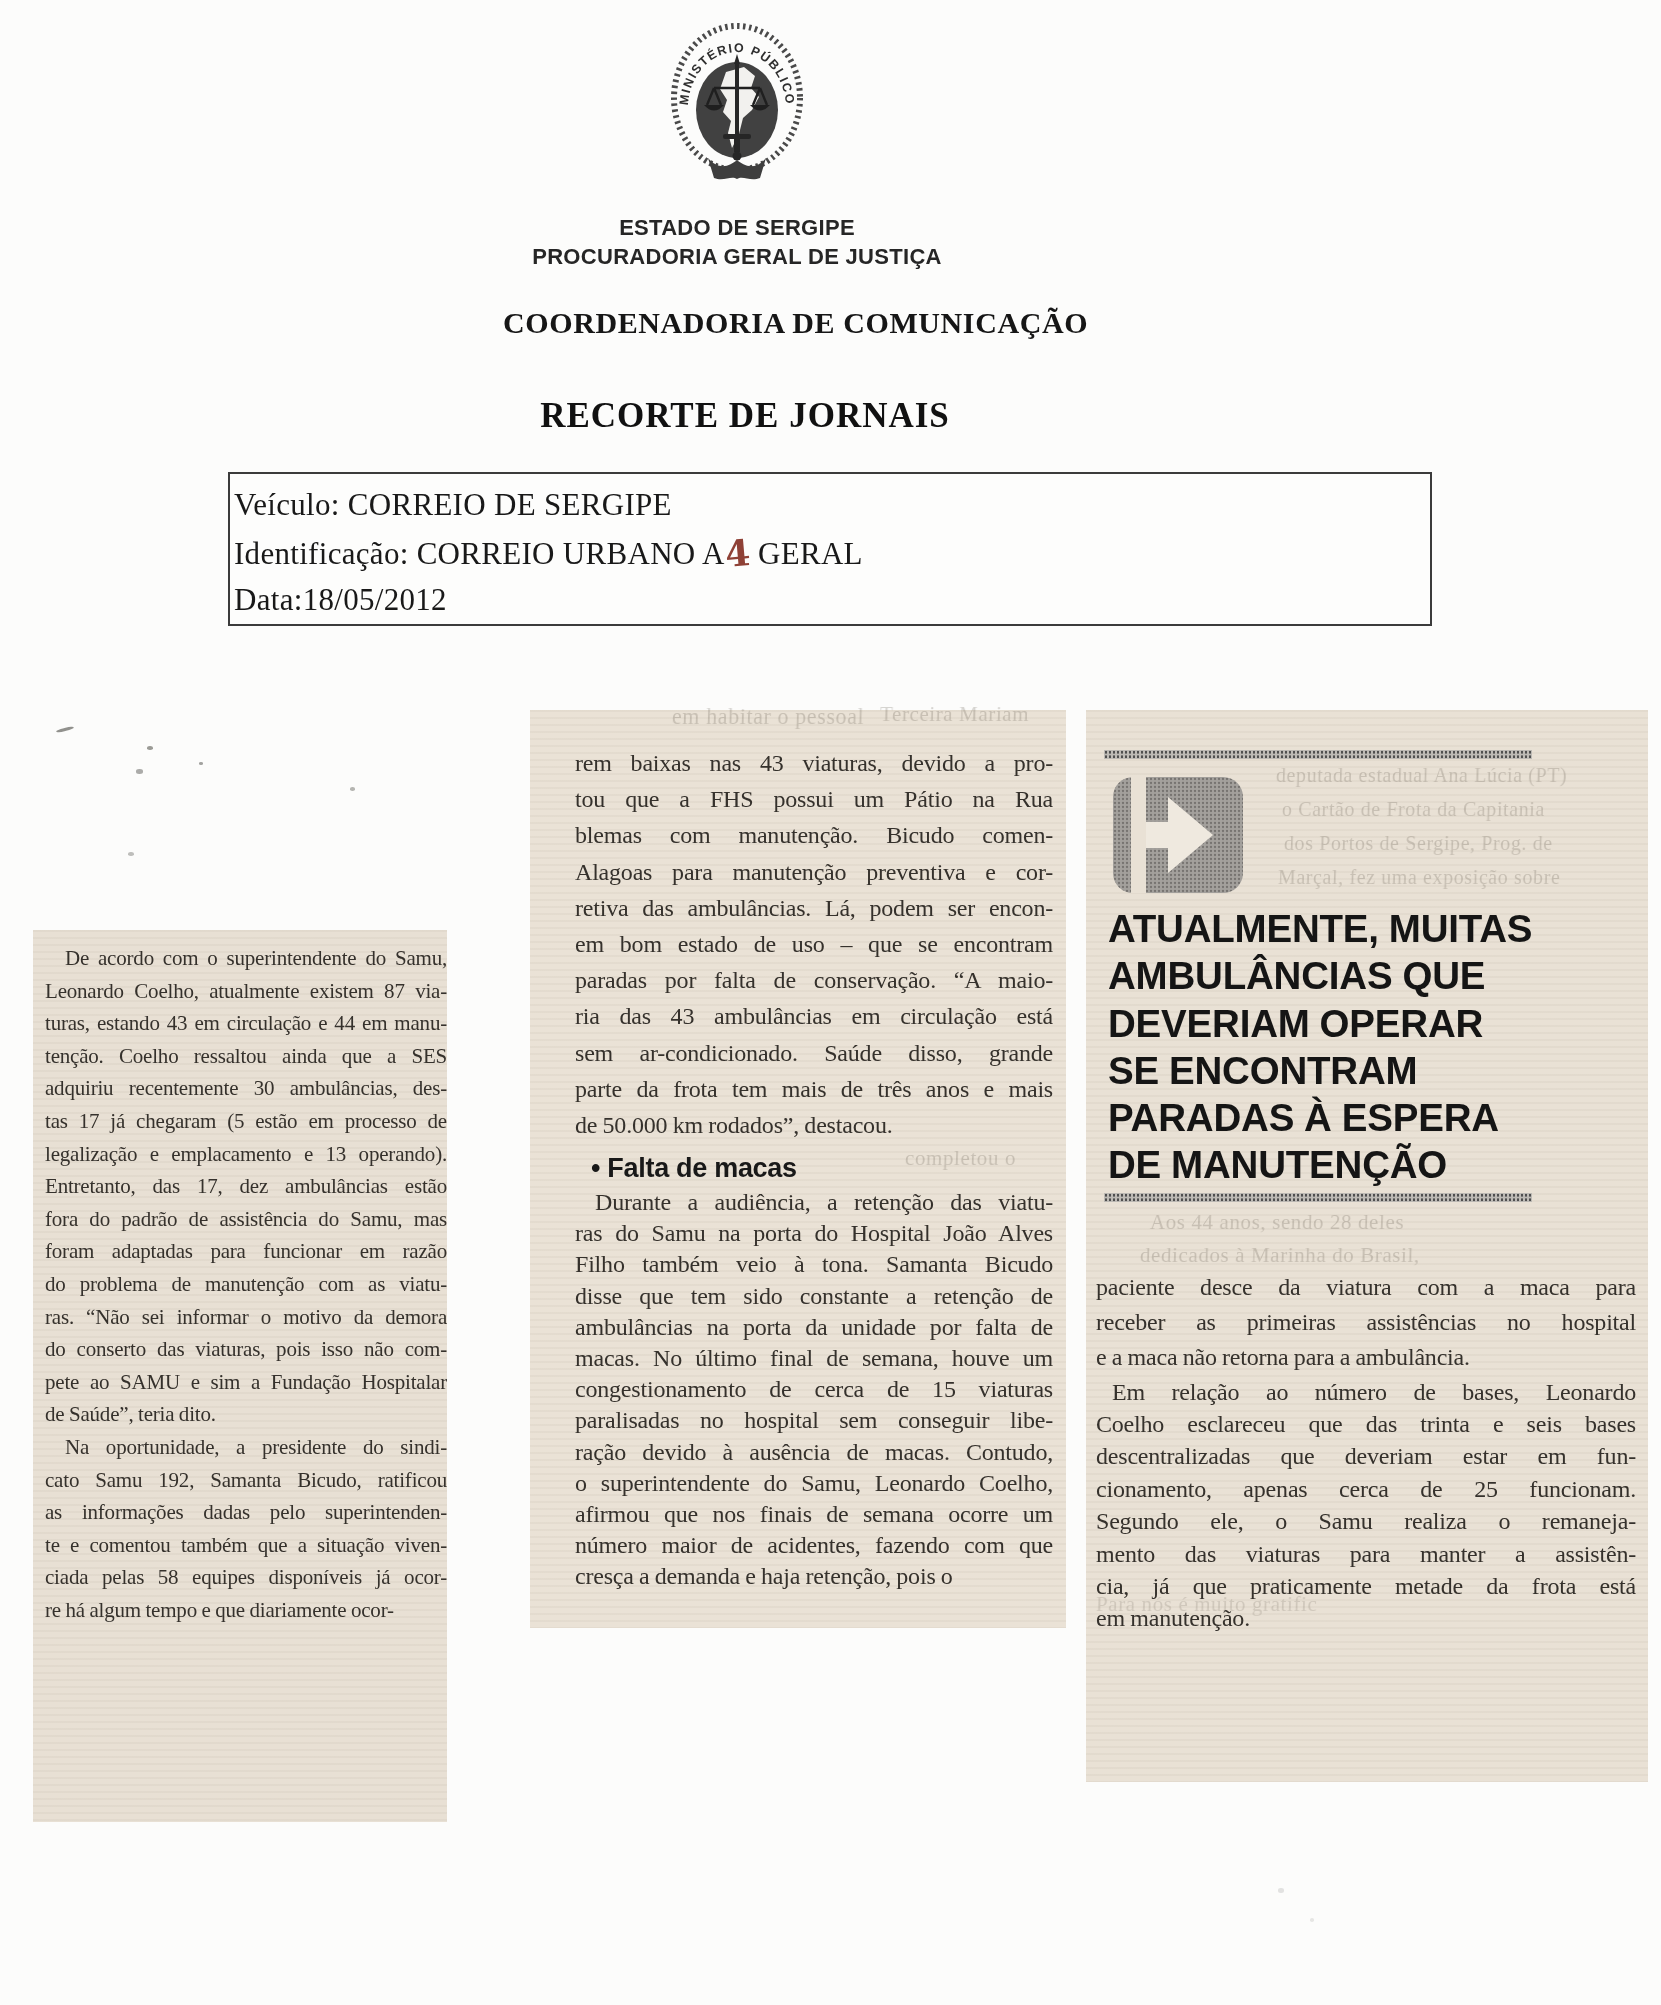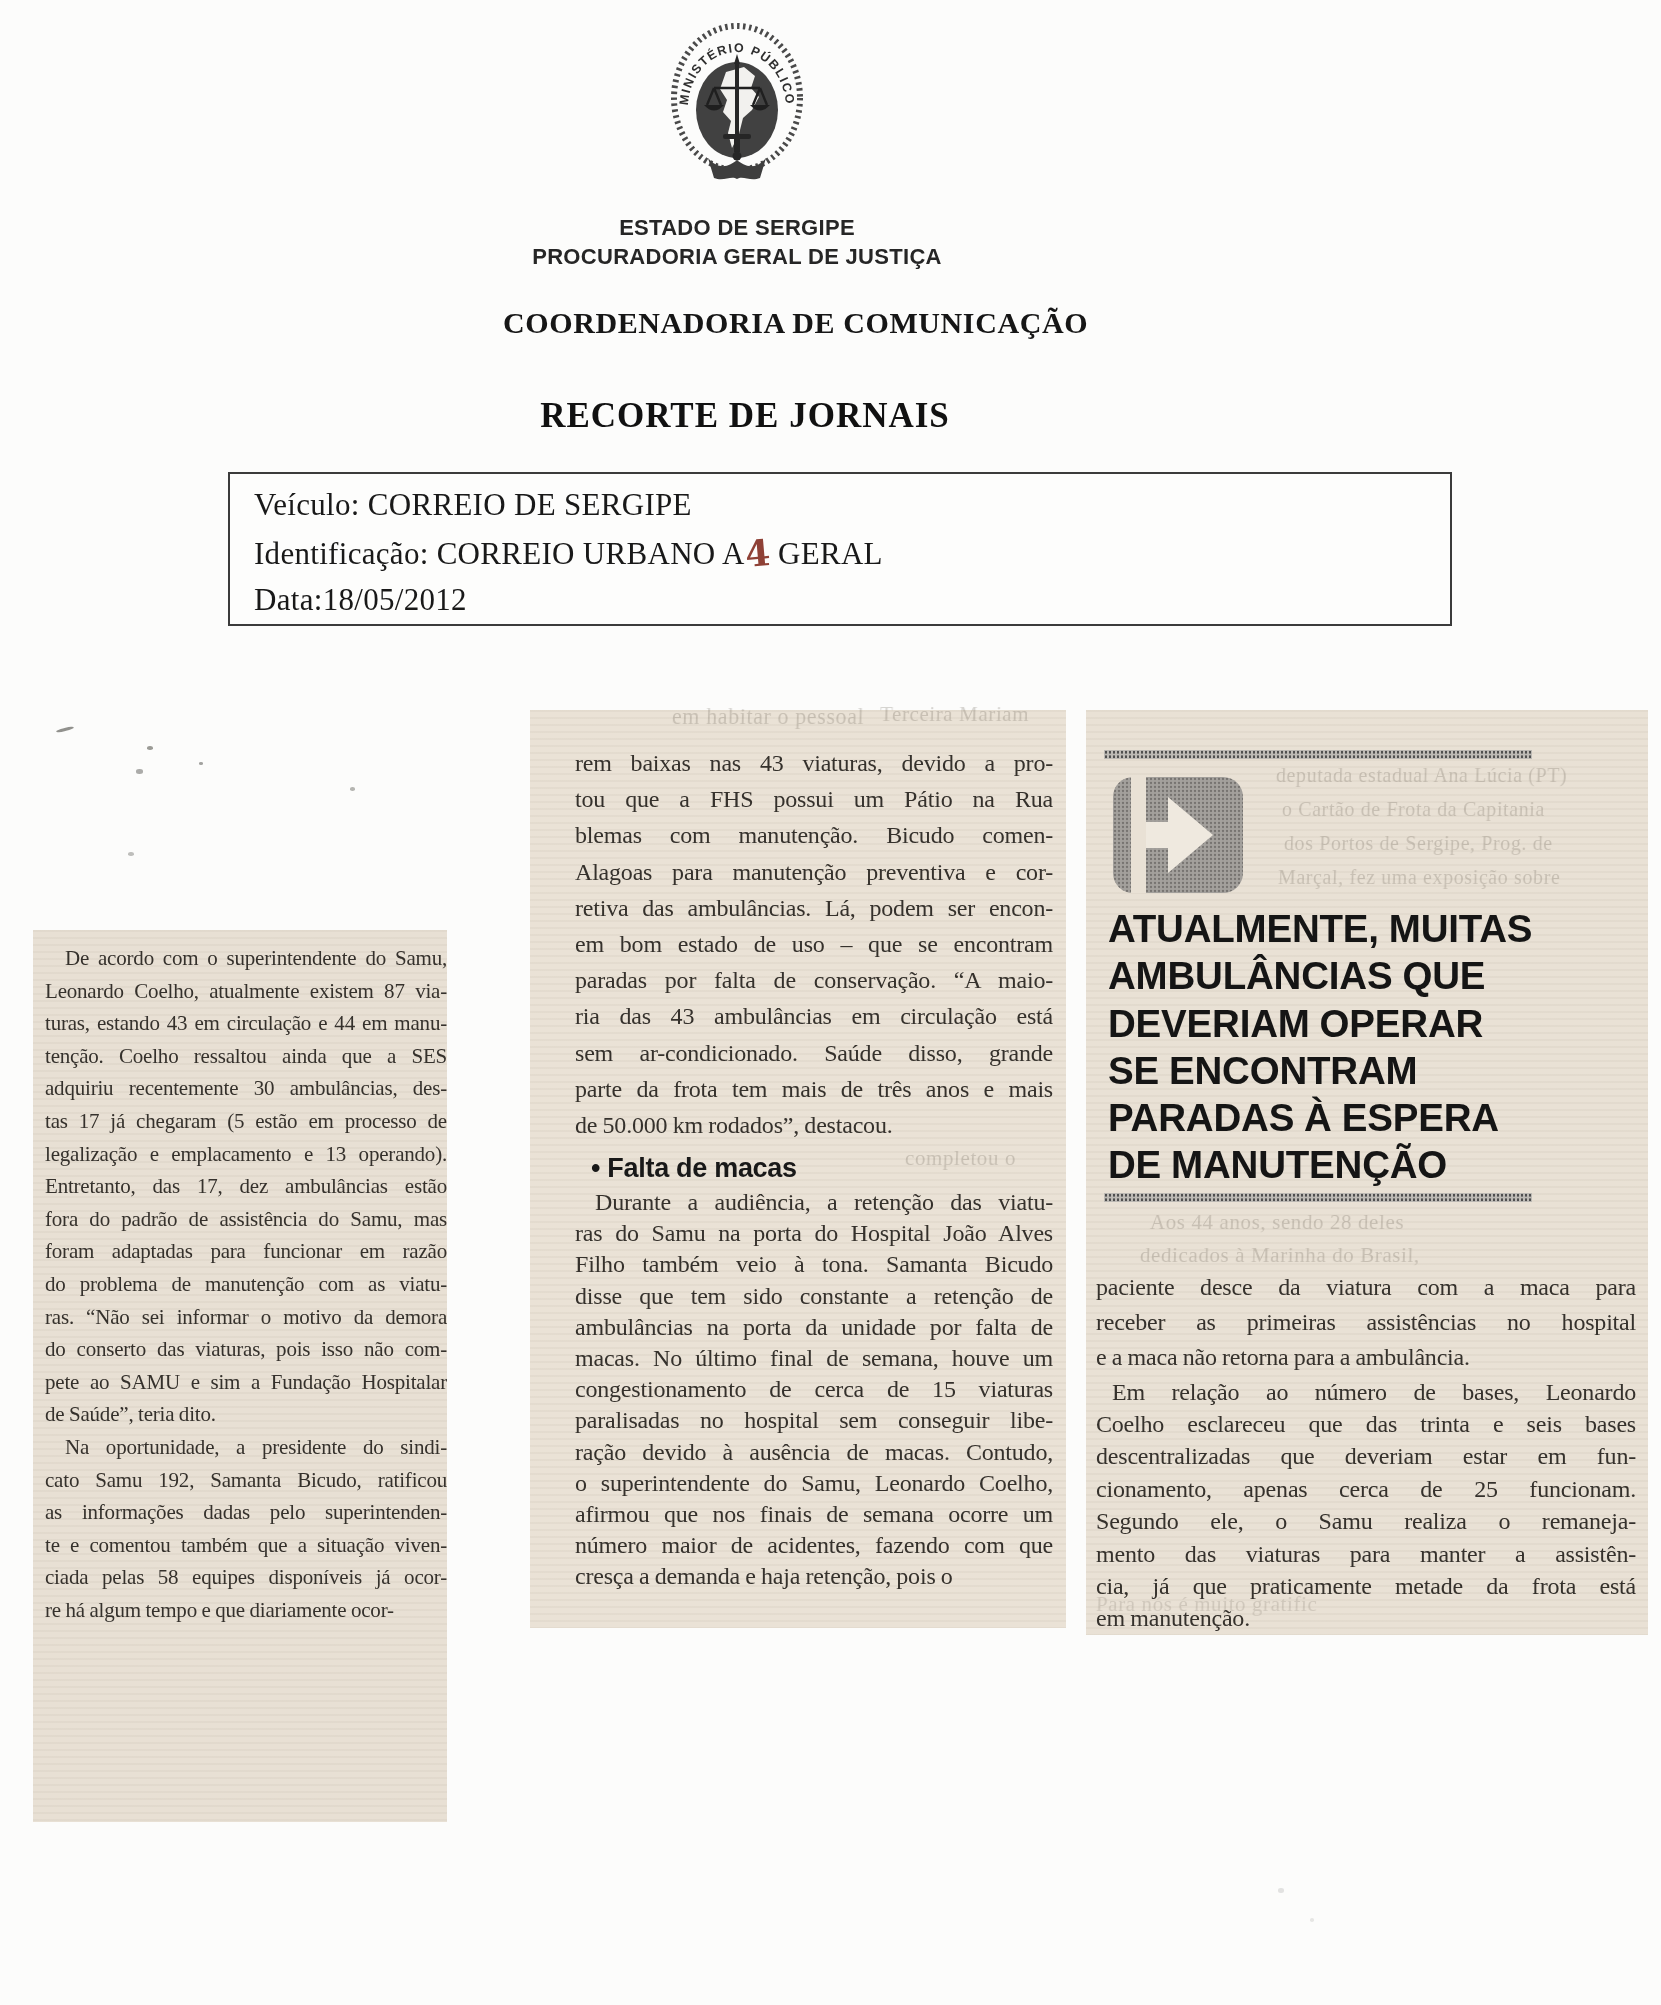--- a/index.html
+++ b/index.html
@@ -12,32 +12,32 @@
   .seal{position:absolute;left:662px;top:8px;width:150px;height:182px;}
   .org-lines{position:absolute;left:437px;top:213px;width:600px;text-align:center;
     font-family:"Liberation Sans","DejaVu Sans",sans-serif;font-weight:bold;
     font-size:22px;line-height:29px;color:#262626;letter-spacing:.3px;}
   .dept{position:absolute;left:503px;top:306px;white-space:nowrap;
     font-weight:bold;font-size:30px;letter-spacing:.6px;color:#161616;}
   .doc-title{position:absolute;left:445px;top:396px;width:600px;text-align:center;
     font-weight:bold;font-size:35px;letter-spacing:1px;color:#111;}
   
   .info-box{position:absolute;left:228px;top:472px;width:1196px;height:142px;
-    border:2px solid #3b3b3b;background:#fdfdfc;padding:8px 0 0 24px;}
+    border:2px solid #3b3b3b;background:#fdfdfc;padding:8px 0 0 4px;}
   .ib-line{font-size:31px;line-height:46px;color:#191919;letter-spacing:.3px;}
   .hand{display:inline-block;color:#8f4136;font-size:36px;font-weight:bold;
     transform:rotate(-5deg) translateY(2px);font-family:"DejaVu Serif",serif;}
   
   .clip{position:absolute;
     background-color:#e9e1d5;
     background-image:repeating-linear-gradient(180deg, rgba(150,140,122,.08) 0 2px, rgba(0,0,0,0) 2px 7px);
     color:#35312c;}
   .clip-left{left:33px;top:930px;width:414px;height:892px;background-color:#e8e0d4;}
   .clip-mid{left:530px;top:710px;width:536px;height:918px;background-color:#eae2d6;}
-  .clip-right{left:1086px;top:710px;width:562px;height:925px;background-color:#e9e1d5;}
+  .clip-right{left:1086px;top:710px;width:562px;height:1072px;background-color:#e9e1d5;}
   .col{position:absolute;}
   .tl{overflow:hidden;text-align:justify;text-align-last:justify;white-space:normal;
     letter-spacing:-.2px;word-spacing:-.5px;}
   .para .tl:last-child{text-align-last:left;}
   .indent .tl:first-child{text-indent:20px;}
   .leftcol{left:12px;top:12px;width:402px;font-size:21px;}
   .leftcol .tl{height:32.6px;line-height:32.6px;}
   .midcol{left:45px;top:35px;width:478px;font-size:24px;}
   .midcol .p1 .tl{height:36.2px;line-height:36.2px;}
   .midcol .p2 .tl{height:31.2px;line-height:31.2px;}

